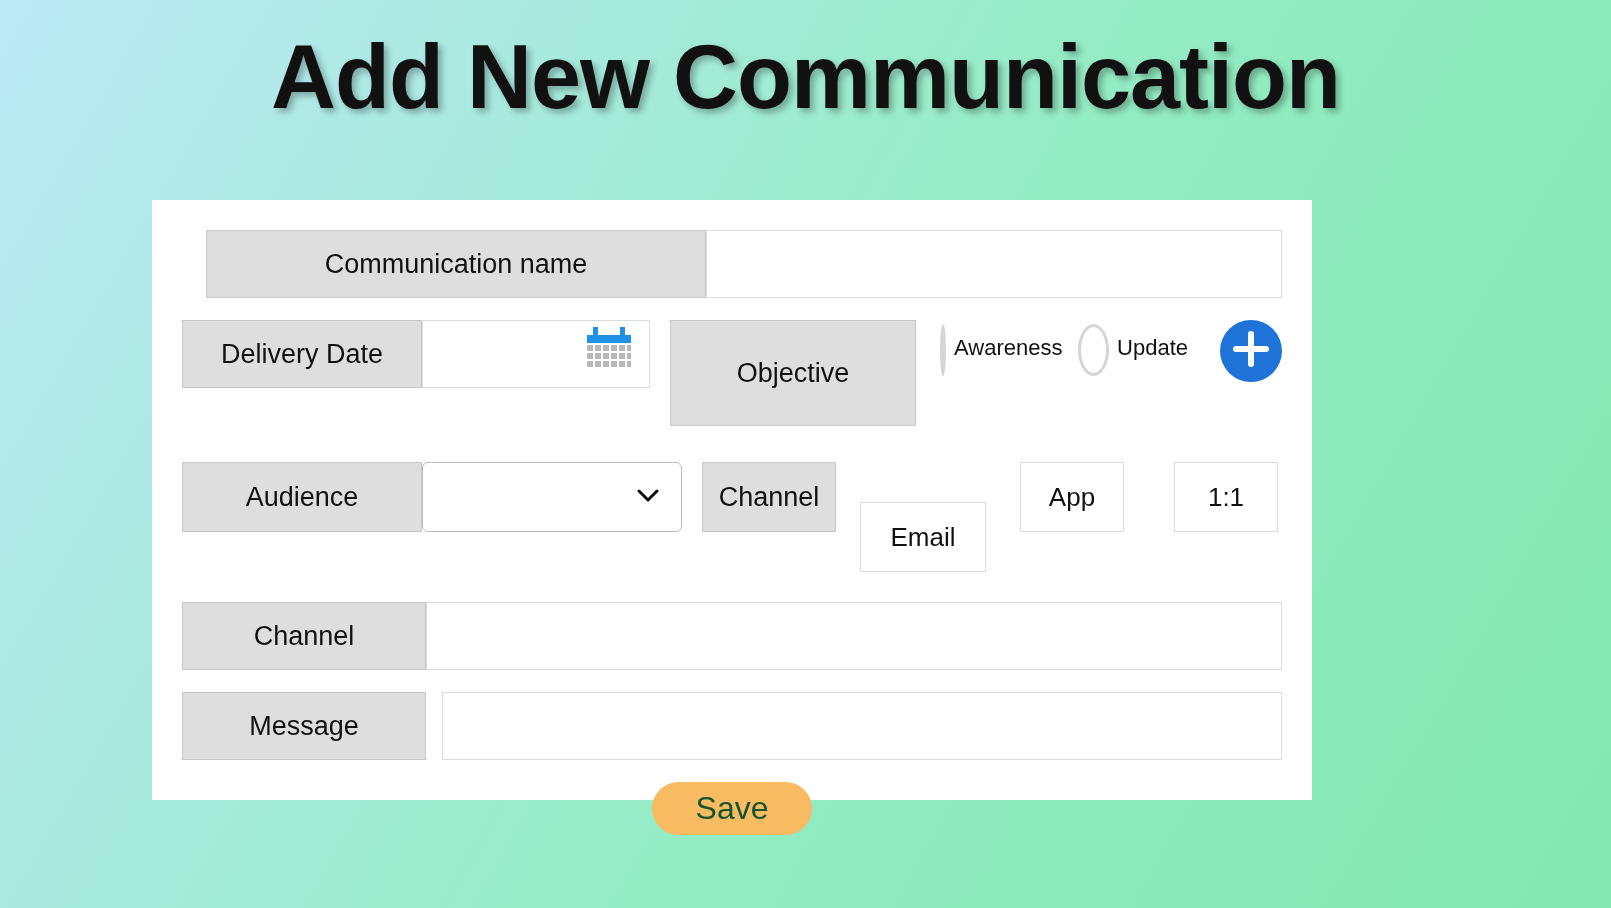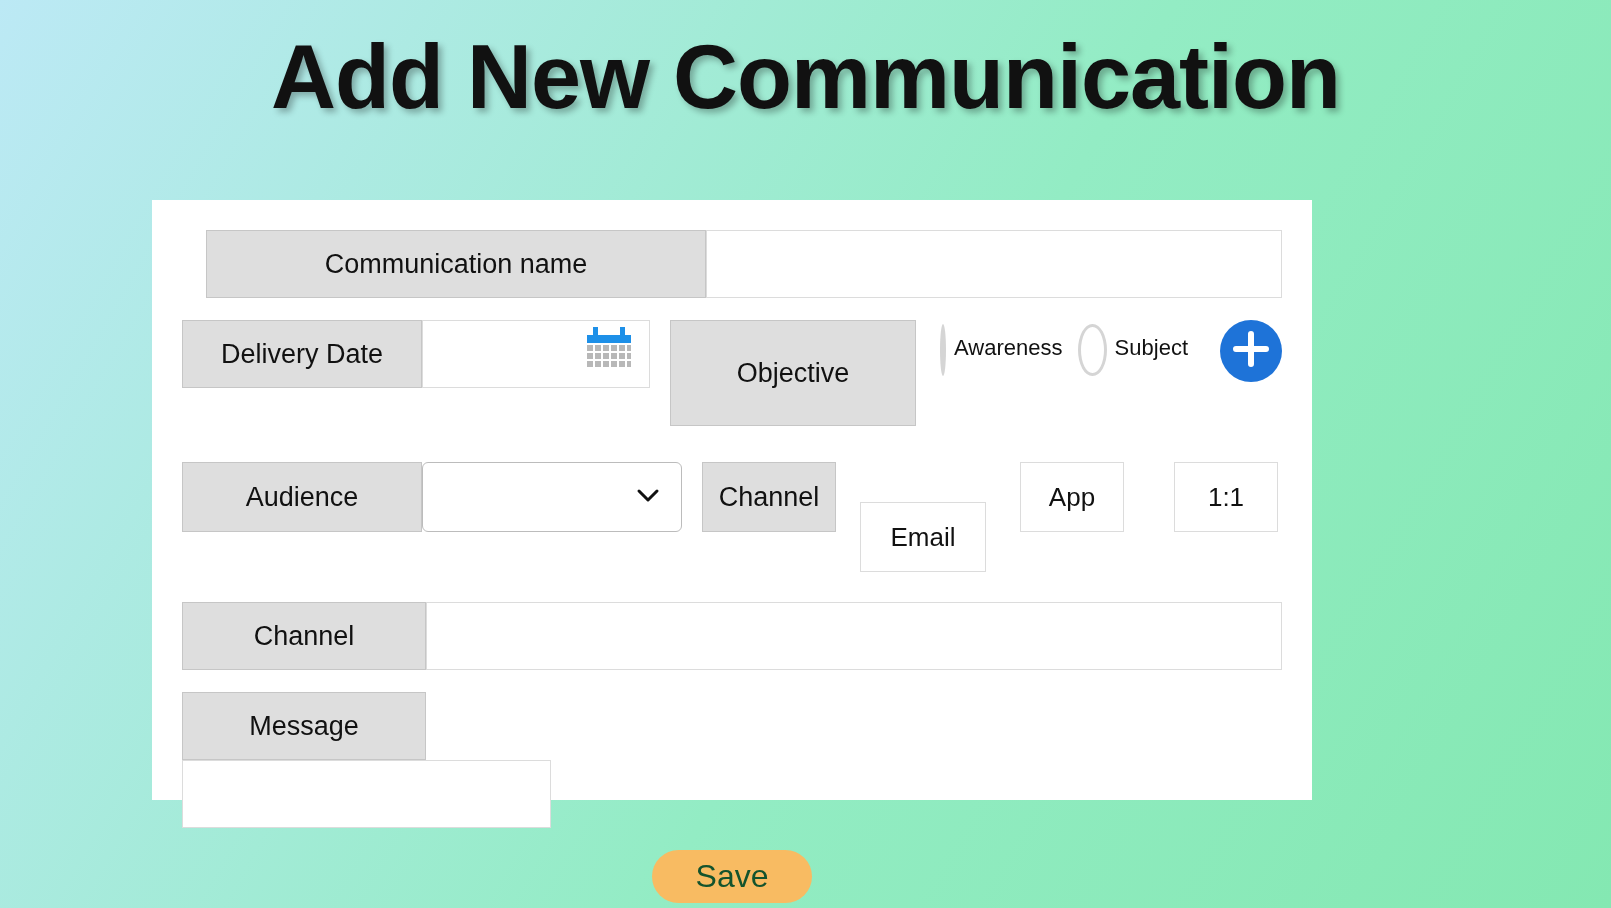--- a/index.html
+++ b/index.html
@@ -67,21 +67,21 @@
     .r3 .label-cell.channel { width: 134px; height: 70px; margin-left: 20px; }
     .r3 .chan-opt { height: 70px; border: 1px solid #dcdcdc; background: #fff; display: flex; align-items: center; justify-content: center; font-size: 26px; cursor: pointer; }
     .r3 { gap: 0; }
     .chan-email { width: 126px; margin-left: 24px; margin-top: 40px; }
     .chan-app { width: 104px; margin-left: 34px; }
     .chan-11  { width: 104px; margin-left: 50px; }
     
     .r4 .label-cell, .r5 .label-cell { width: 244px; height: 68px; }
     .r4 .input-cell, .r5 .input-cell { height: 68px; }
     .r4 { gap: 0; }
-    .r5 { gap: 0; flex-direction: column; }
+    .r5 { gap: 16px; }
     
     .save-wrap { display: flex; justify-content: center; margin-top: 8px; }
     .save-btn { background: #f8bb62; color: #14532d; font-size: 32px; padding: 8px 44px; border: none; border-radius: 36px; cursor: pointer; font-weight: 400; }
     .cal-icon svg { width: 52px; height: 52px; }
     .chev svg { width: 26px; height: 26px; }
   </style>
 </head>
 <body>
 
 <h1 class="page-title">Add New Communication</h1>
@@ -125,21 +125,21 @@
       </span>
     </div>
     <div class="label-cell objective">Objective</div>
     <div class="obj-group">
       <div class="radio-item">
         <div class="radio-circle"></div>
         <div class="radio-label">Awareness</div>
       </div>
       <div class="radio-item">
         <div class="radio-circle"></div>
-        <div class="radio-label">Subject</div>
+        <div class="radio-label">Update</div>
       </div>
       <div class="plus-btn">
         <span>
           <svg viewBox="0 0 38 38">
               <path d="M19 4v30M4 19h30" stroke="#fff" stroke-width="6" stroke-linecap="round"></path>
             </svg>
         </span>
       </div>
     </div>
   </div>

